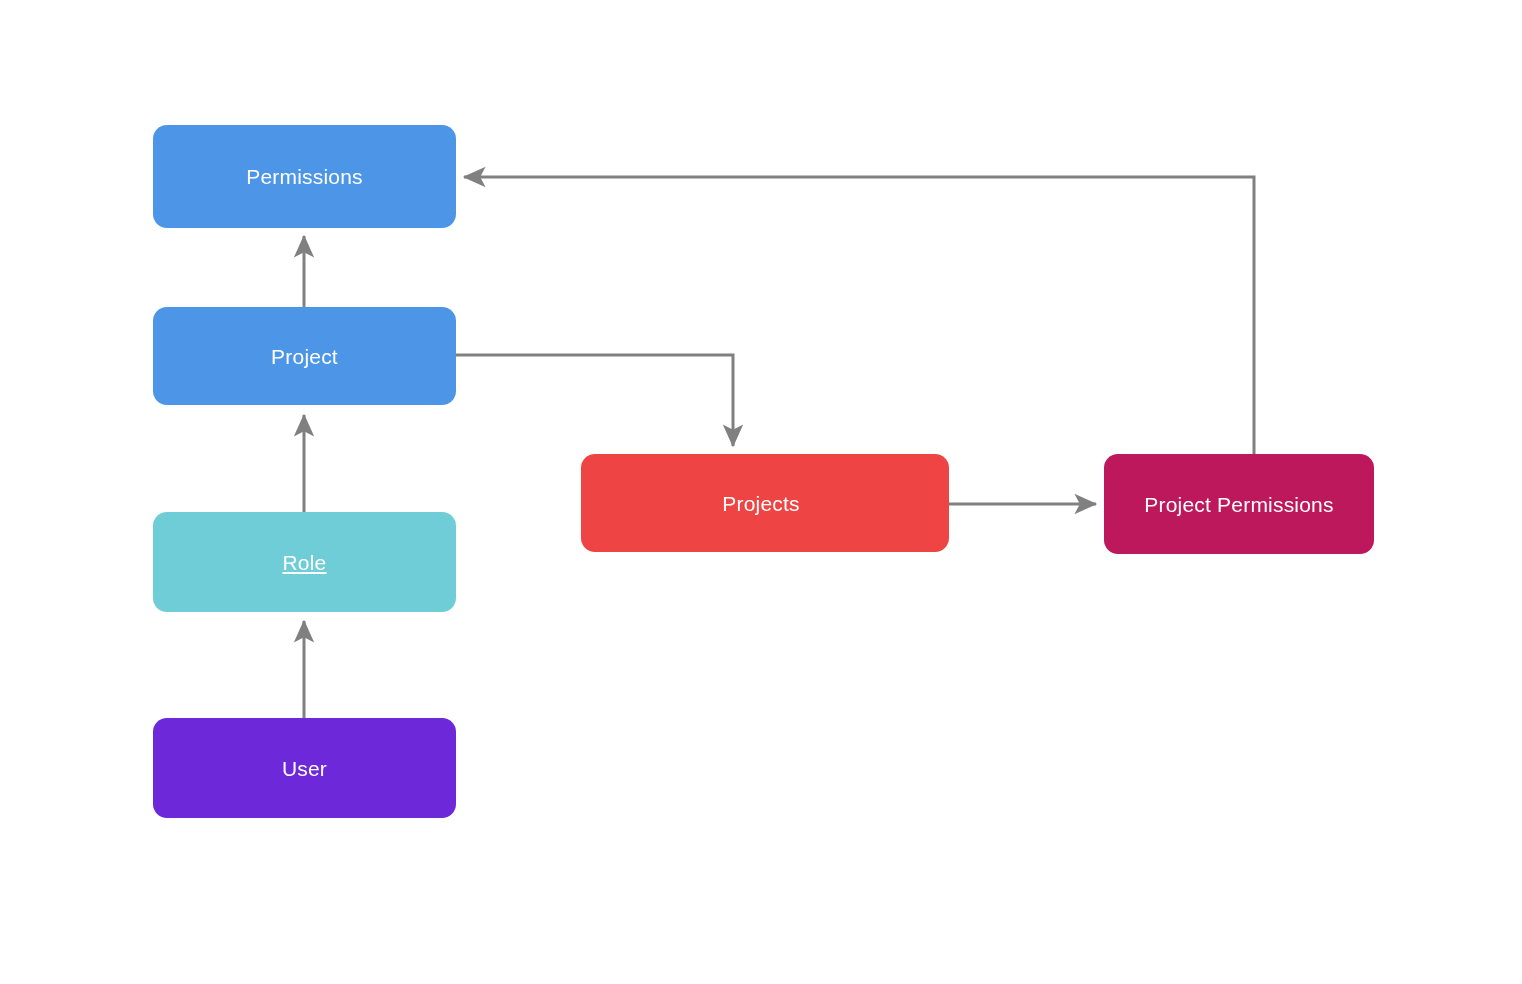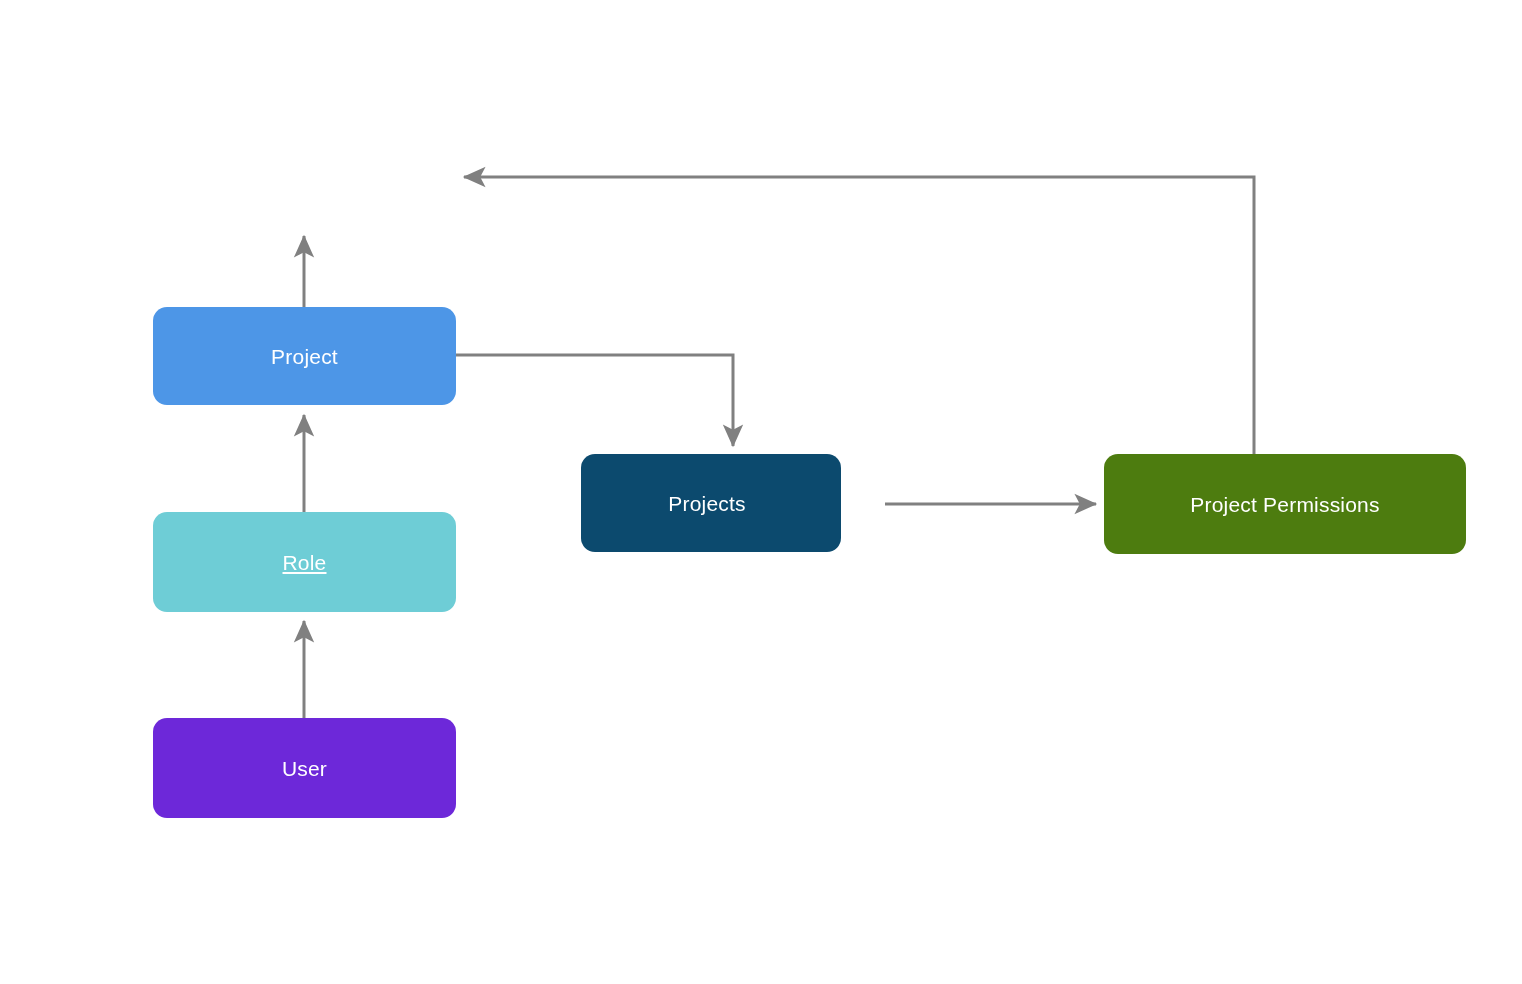--- a/index.html
+++ b/index.html
@@ -71,34 +71,37 @@
 
     <path d="M304,718 L304,621" fill="none" stroke="#808080" stroke-width="3" marker-end="url(#arrowhead)"></path>
 
     <path d="M456,355 L733,355 L733,446" fill="none" stroke="#808080" stroke-width="3" stroke-linejoin="miter" marker-end="url(#arrowhead)"></path>
 
     <path d="M885,504 L1096,504" fill="none" stroke="#808080" stroke-width="3" marker-end="url(#arrowhead)"></path>
 
     <path d="M1254,454 L1254,177 L464,177" fill="none" stroke="#808080" stroke-width="3" stroke-linejoin="miter" marker-end="url(#arrowhead)"></path>
   </svg>
 
+  <div class="node n-permissions" style="left: 153px; top: 125px; width: 303px; height: 103px; background: rgb(77, 150, 231);">
+    <span class="node-label">Permissions</span>
+  </div>
 
   <div class="node n-schemes" style="left: 153px; top: 307px; width: 303px; height: 98px; background: rgb(77, 150, 231);">
     <span class="node-label">Project</span>
   </div>
 
   <div class="node n-role" style="left: 153px; top: 512px; width: 303px; height: 100px; background: rgb(110, 205, 214);">
     <span class="node-label">Role</span>
   </div>
 
   <div class="node n-user" style="left: 153px; top: 718px; width: 303px; height: 100px; background: #6d28d9;">
     <span class="node-label">User</span>
   </div>
 
-  <div class="node n-projects" style="left: 581px; top: 454px; width: 260px; height: 98px; background: #0c4a6e;">
+  <div class="node n-projects" style="left: 581px; top: 454px; width: 368px; height: 98px; background: #ef4444;">
     <span class="node-label">Projects</span>
   </div>
 
-  <div class="node n-projperms" style="left: 1104px; top: 454px; width: 362px; height: 100px; background: #4d7c0f;">
+  <div class="node n-projperms" style="left: 1104px; top: 454px; width: 270px; height: 100px; background: #be185d;">
     <span class="node-label">Project Permissions</span>
   </div>
 
 </div>
 
 </body></html>

